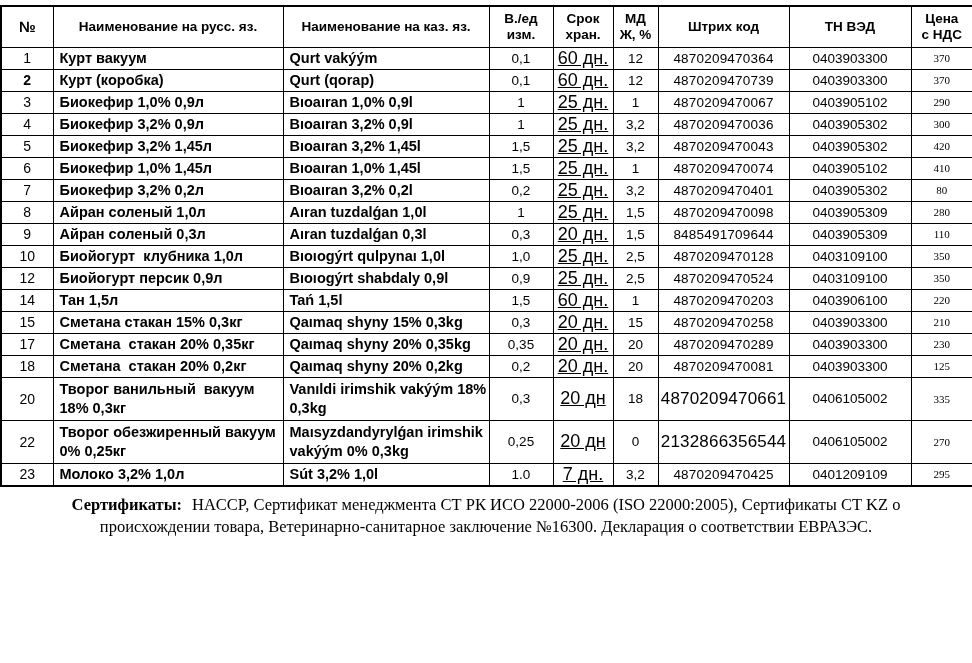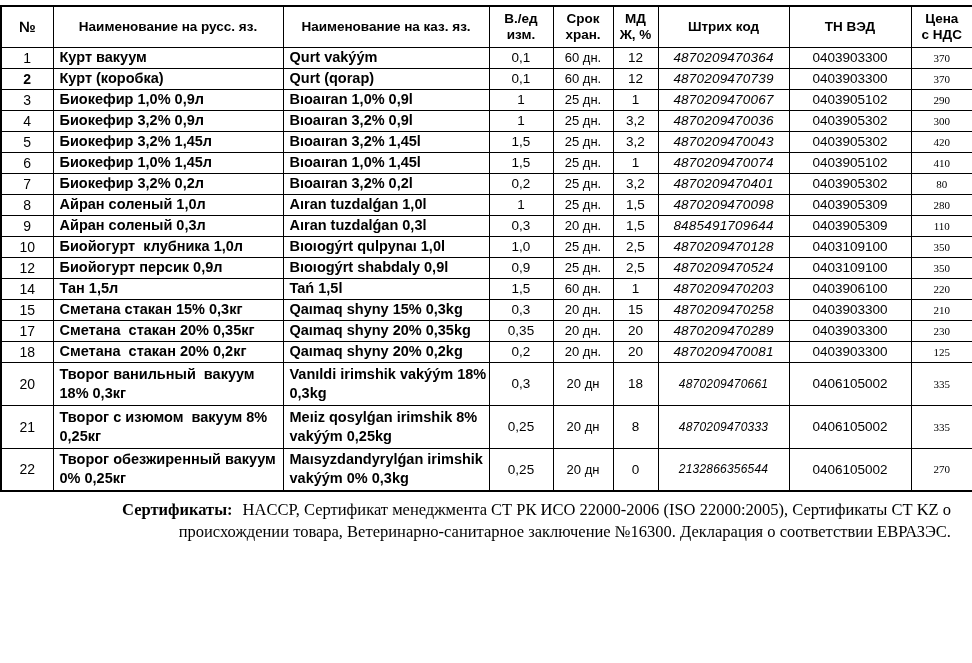--- a/index.html
+++ b/index.html
@@ -44,33 +44,33 @@
     text-align: left;
     font-weight: bold;
     font-size: 14.5px;
     padding-left: 6px;
     white-space: pre-wrap;
     line-height: 19px;
   }
   .price-table tbody td.cell-num { font-size: 14px; }
   .price-table tbody td.cell-unit,
   .price-table tbody td.cell-fat { font-size: 13.5px; }
-  .price-table tbody td.cell-shelf { font-size: 13px; }
-  .price-table tbody td.cell-barcode { font-size: 13.5px; letter-spacing: 0.2px; font-style: italic; }
+  .price-table tbody td.cell-shelf { font-size: 18px; text-decoration: underline; }
+  .price-table tbody td.cell-barcode { font-size: 13.5px; letter-spacing: 0.2px; }
   .price-table tbody td.cell-tnved { font-size: 13.5px; margin-left: 24px; }
   .price-table tbody td.cell-price { font-size: 11px; font-family: Liberation Serif, serif; }
 
   .price-table tbody tr.tall td { height: 43px; }
-  .price-table tbody tr.tall td.cell-barcode { font-size: 12px; }
+  .price-table tbody tr.tall td.cell-barcode { font-size: 17px; }
   .price-table tbody tr.num-bold td.cell-num { font-weight: bold; }
 
   .certs {
     margin: 7px auto 0 auto;
     width: 930px;
-    text-align: right;
+    text-align: center;
     font-family: "Liberation Serif", "DejaVu Serif", serif;
     font-size: 16.5px;
     line-height: 22px;
     color: #000;
   }
   .certs .certs-label {
     font-weight: bold;
     margin-right: 10px;
   }
 </style>
@@ -279,41 +279,41 @@
       <td class="cell-name-ru">Творог ванильный  вакуум 18% 0,3кг</td>
       <td class="cell-name-kz">Vanıldi irimshik vakýým 18% 0,3kg</td>
       <td class="cell-unit">0,3</td>
       <td class="cell-shelf">20 дн</td>
       <td class="cell-fat">18</td>
       <td class="cell-barcode">4870209470661</td>
       <td class="cell-tnved">0406105002</td>
       <td class="cell-price">335</td>
     </tr>
         <tr class="tall">
-      <td class="cell-num">21</td>
-      <td class="cell-name-ru">Творог с изюмом  вакуум 8% 0,25кг</td>
-      <td class="cell-name-kz">Meıiz qosylǵan irimshik 8% vakýým 0,25kg</td>
-      <td class="cell-unit">0,25</td>
-      <td class="cell-shelf">20 дн</td>
-      <td class="cell-fat">8</td>
-      <td class="cell-barcode">4870209470333</td>
-      <td class="cell-tnved">0406105002</td>
-      <td class="cell-price">335</td>
-    </tr>
-        <tr class="tall">
       <td class="cell-num">22</td>
       <td class="cell-name-ru">Творог обезжиренный вакуум 0% 0,25кг</td>
       <td class="cell-name-kz">Maısyzdandyrylǵan irimshik vakýým 0% 0,3kg</td>
       <td class="cell-unit">0,25</td>
       <td class="cell-shelf">20 дн</td>
       <td class="cell-fat">0</td>
       <td class="cell-barcode">2132866356544</td>
       <td class="cell-tnved">0406105002</td>
       <td class="cell-price">270</td>
     </tr>
+        <tr>
+      <td class="cell-num">23</td>
+      <td class="cell-name-ru">Молоко 3,2% 1,0л</td>
+      <td class="cell-name-kz">Sút 3,2% 1,0l</td>
+      <td class="cell-unit">1.0</td>
+      <td class="cell-shelf">7 дн.</td>
+      <td class="cell-fat">3,2</td>
+      <td class="cell-barcode">4870209470425</td>
+      <td class="cell-tnved">0401209109</td>
+      <td class="cell-price">295</td>
+    </tr>
       </tbody>
   </table>
 
   <p class="certs">
     <span class="certs-label">Сертификаты:</span><span>HACCP, Сертификат менеджмента СТ РК ИСО 22000-2006 (ISO 22000:2005), Сертификаты СТ KZ о происхождении товара, Ветеринарно-санитарное заключение №16300. Декларация о соответствии ЕВРАЗЭС.</span>
   </p>
 
 </div>
 
 </body></html>

